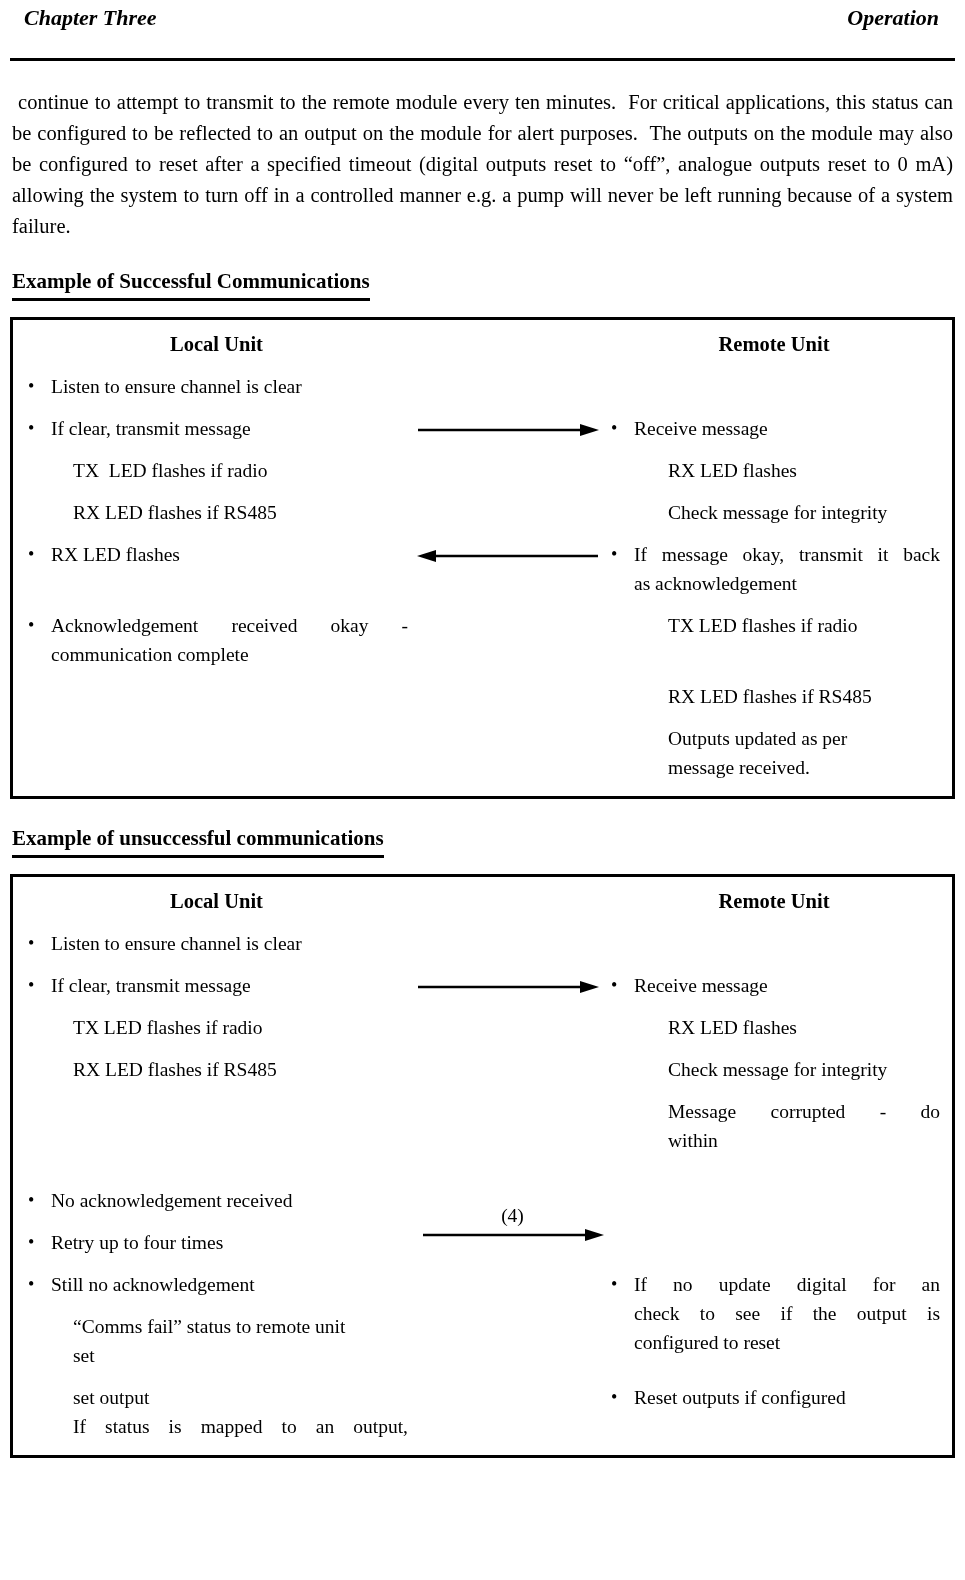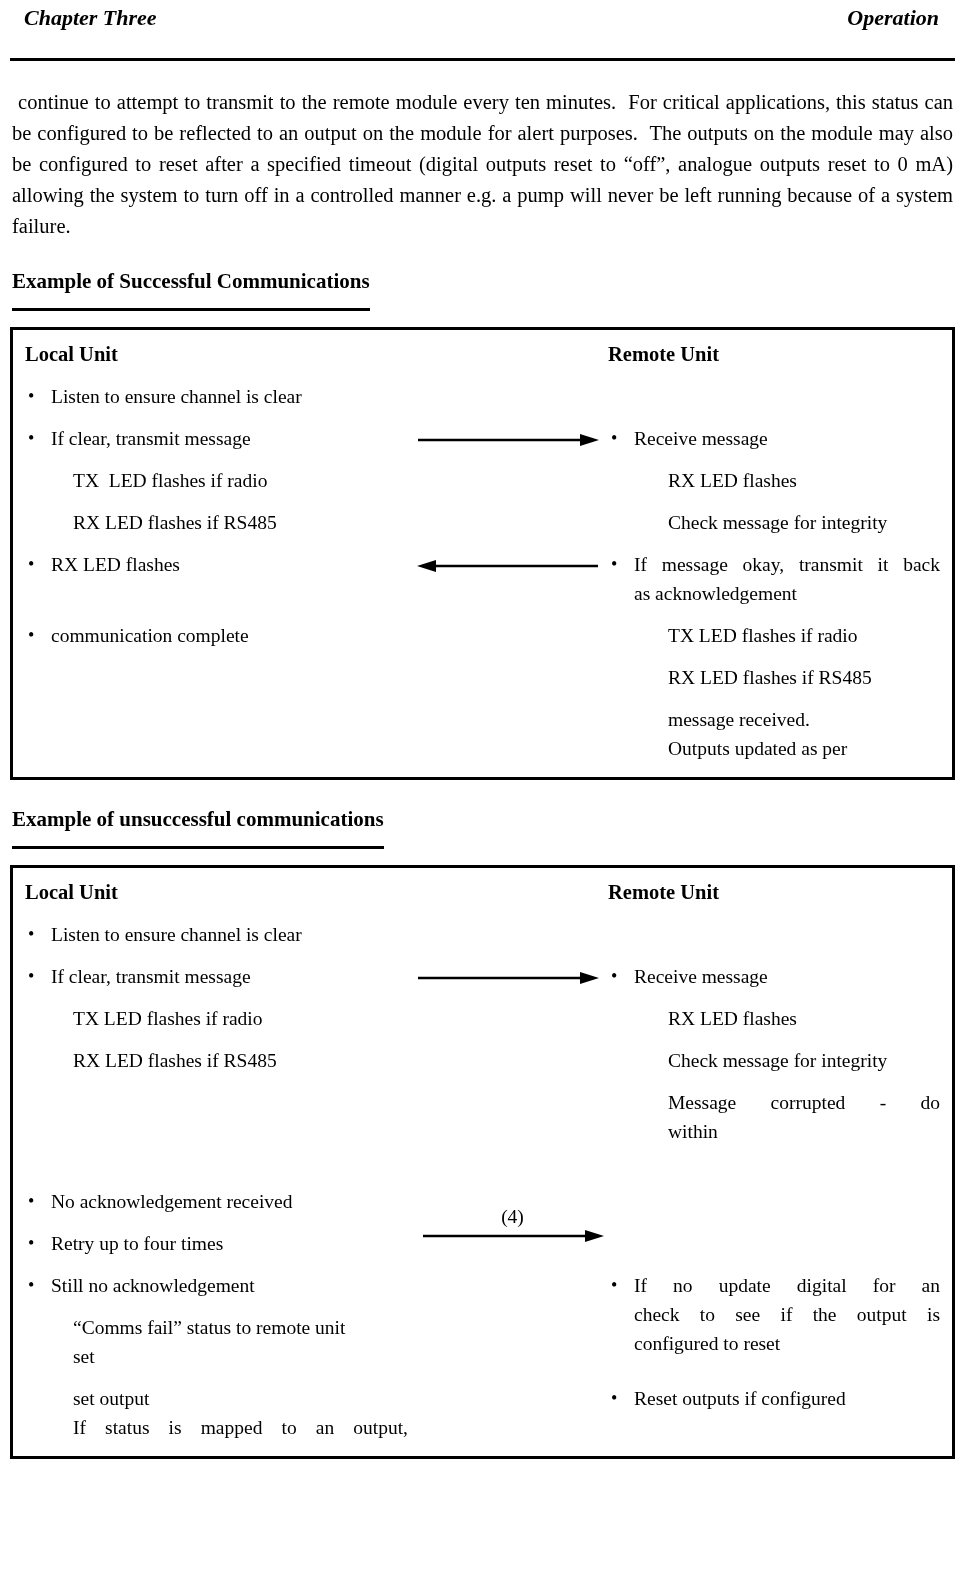--- a/index.html
+++ b/index.html
@@ -25,43 +25,43 @@
     margin: 26px 2px 12px 2px;
     font-size: 20.5px; line-height: 31px;
     text-align: justify;
     white-space: pre-wrap;
   }
   .section-heading {
     margin: 26px 0 0 2px;
     font-size: 21px; font-weight: bold;
     width: fit-content;
     border-bottom: 3px solid #000;
-    padding-bottom: 14px;
+    padding-bottom: 4px;
     line-height: 26px;
   }
   .comm-box {
     margin-top: 16px;
     border: 3px solid #000;
     display: grid;
     grid-template-columns: 383px 200px 1fr;
     row-gap: 13px;
     padding: 10px 12px 14px 12px;
     font-size: 19.5px; line-height: 29px;
   }
   .cell { min-height: 1px; }
-  .col-hdr { font-weight: bold; font-size: 20.5px; }
+  .col-hdr { font-weight: bold; font-size: 20.5px; text-align: center; }
   .bullet-item { display: flex; }
   .bullet { width: 26px; flex-shrink: 0; padding-left: 3px; font-size: 18px; }
   .btext { flex: 1; }
   .sub { padding-left: 48px; }
   .sub-r { padding-left: 60px; }
   .pre { white-space: pre-wrap; }
   .line { display: block; }
   .stretch { text-align: justify; text-align-last: justify; }
-  .gap-after { margin-bottom: 28px; }
+  .gap-after { margin-bottom: 18px; }
   .span2 { grid-row: span 2; }
   .mid { padding-top: 9px; padding-left: 9px; }
   .mid-labeled {
     padding: 0 0 0 9px;
     display: flex; flex-direction: column; align-items: center;
     margin-top: -24px;
   }
   .arrow-label { font-size: 19.5px; line-height: 24px; }
   .arrow-svg { display: block; }
   .doc-footer {
@@ -152,36 +152,37 @@
           <span class="line stretch">If message okay, transmit it back</span>
           <span class="line">as acknowledgement</span>
         </span>
       </div>
     </div>
 
     <div class="cell">
       <div class="bullet-item">
         <span class="bullet">•</span>
         <span class="btext">
+          <span class="line stretch">Acknowledgement received okay -</span>
           <span class="line">communication complete</span>
         </span>
       </div>
     </div>
     <div class="cell"></div>
     <div class="cell sub-r">TX LED flashes if radio</div>
 
     <div class="cell"></div>
     <div class="cell"></div>
     <div class="cell sub-r">RX LED flashes if RS485</div>
 
     <div class="cell"></div>
     <div class="cell"></div>
     <div class="cell sub-r">
+      <span class="line">Outputs updated as per</span>
       <span class="line">message received.</span>
-      <span class="line">Outputs updated as per</span>
     </div>
   </div>
 
   <h2 class="section-heading">Example of unsuccessful communications</h2>
 
   <div class="comm-box">
 
     <div class="cell col-hdr">Local Unit</div>
     <div class="cell"></div>
     <div class="cell col-hdr">Remote Unit</div>

